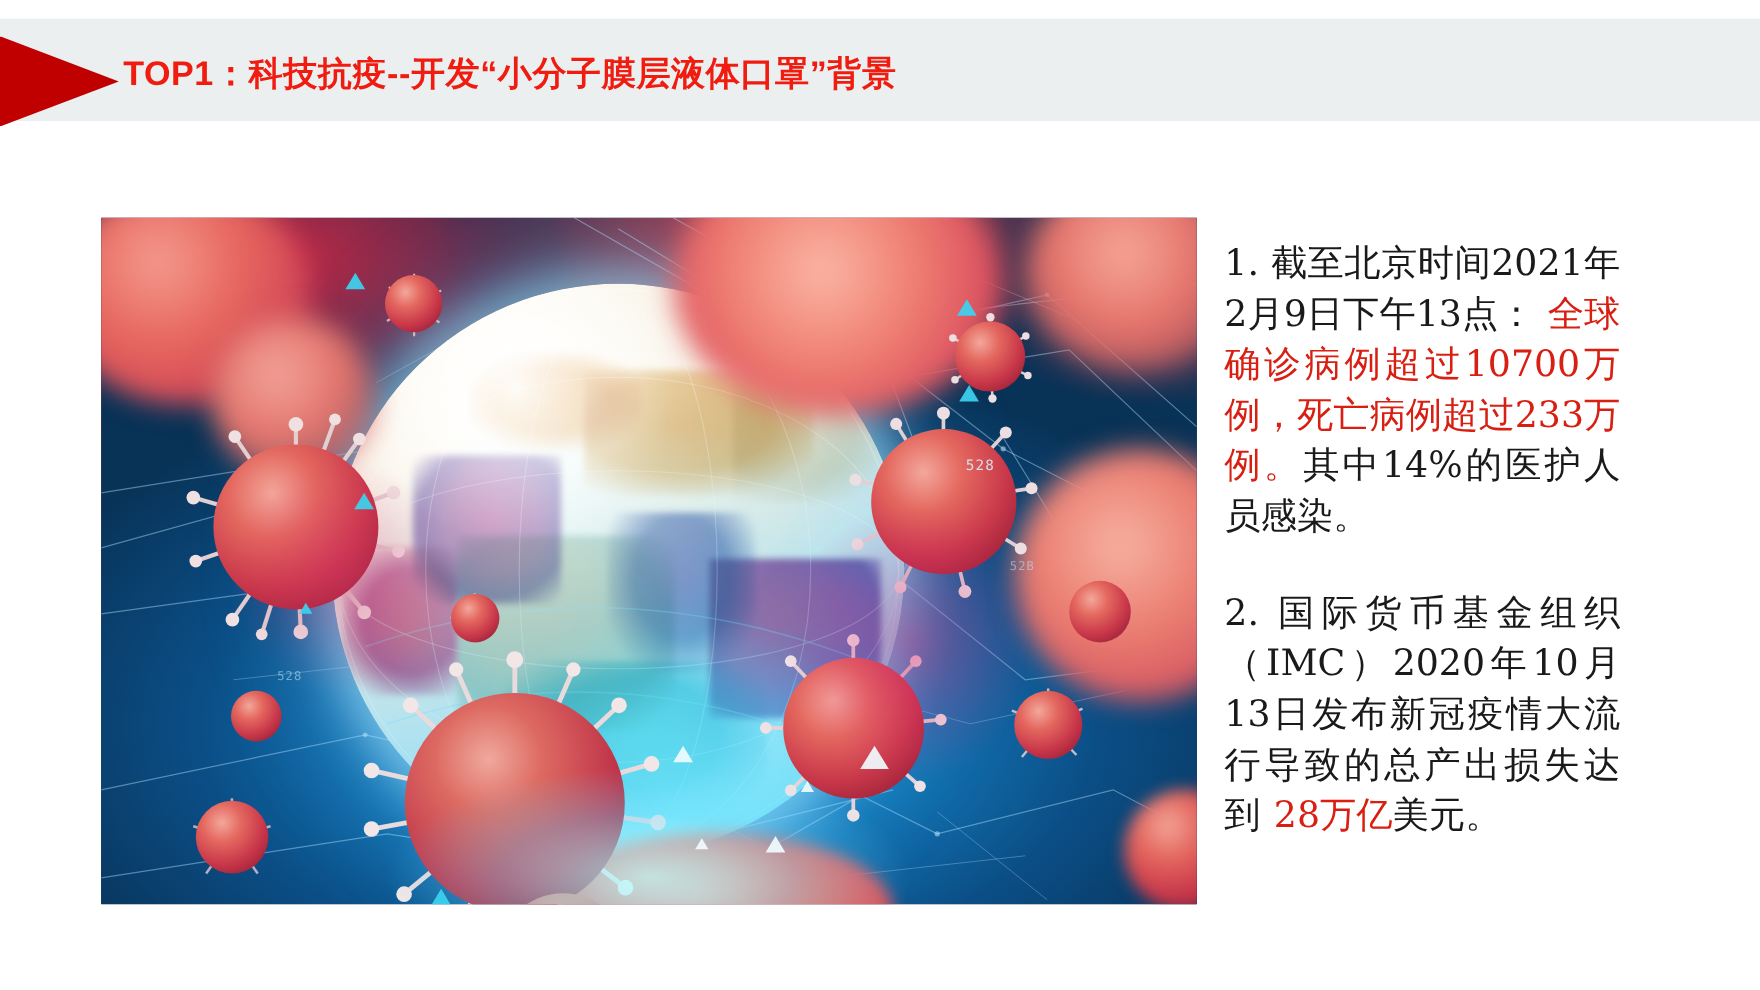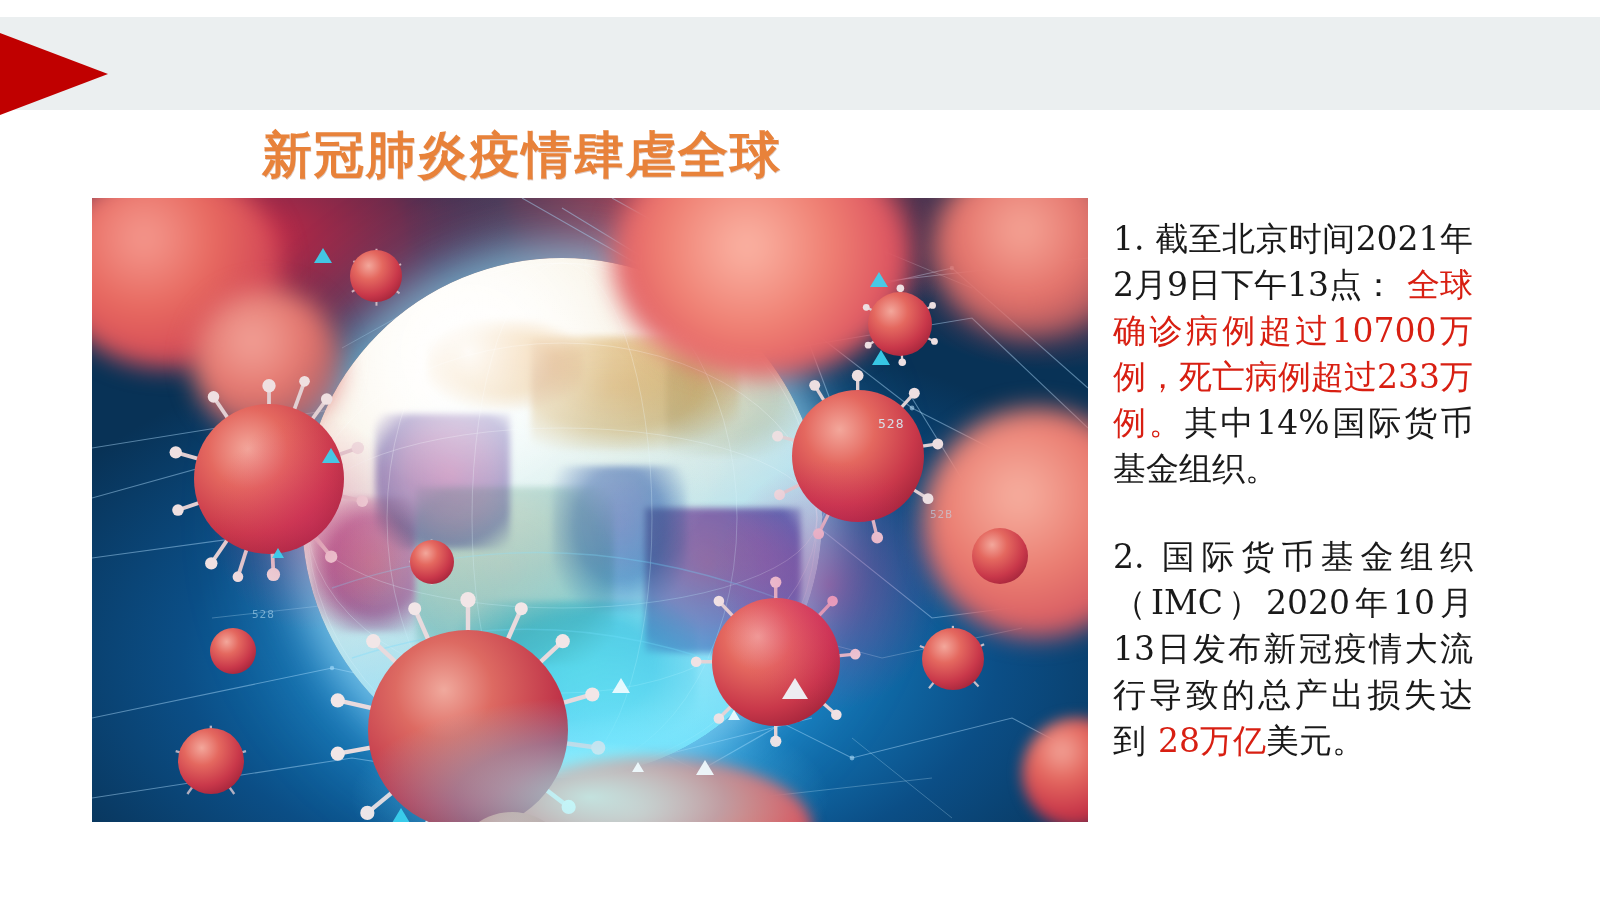--- a/index.html
+++ b/index.html
@@ -173,22 +173,22 @@
   .para.second { margin-top: 42px; }
   .hl { color: #d81f12; margin-left: 12px; }
 </style>
 </head>
 <body>
 
 <div id="slide">
 
   <div id="header-band"></div>
   <div id="header-arrow"></div>
-
-  <div id="slide-title">新冠肺炎疫情肆虐全球</div>
+  <div id="header-title">TOP1：科技抗疫--开发“小分子膜层液体口罩”背景</div>
+
 
   <div id="picture">
 
     <div class="layer" id="bg-base"></div>
     <div class="layer" id="bg-red-top"></div>
 
     <svg id="mesh" viewBox="0 0 996 624" preserveAspectRatio="none">
       <g stroke="rgba(180,225,255,0.45)" stroke-width="1.1" fill="none">
         <path d="M430 0 L640 120 L860 70 L996 190"></path>
         <path d="M470 10 L700 150 L880 120 L996 230"></path>
@@ -513,28 +513,28 @@
     <div class="tri" style="left:780px;top:152px;"></div>
     <div class="tri white lg" style="left:690px;top:480px;"></div>
     <div class="tri white" style="left:520px;top:480px;"></div>
     <div class="tri white sm" style="left:636px;top:512px;"></div>
     <div class="tri white" style="left:604px;top:562px;"></div>
     <div class="tri white sm" style="left:540px;top:564px;"></div>
     <div class="tri" style="left:300px;top:610px;"></div>
 
     <span class="marker-label" style="left:786px;top:218px;">528</span>
     <span class="marker-label dim" style="left:160px;top:410px;">528</span>
-    <span class="marker-label dim" style="left:826px;top:310px;margin-left:12px;">52B</span>
+    <span class="marker-label dim" style="left:826px;top:310px;">52B</span>
 
   </div>
 
   <div id="text-column">
 
     <div class="para">
-      <span>1. 截至北京时间2021年2月9日下午13点：</span><span class="hl">全球确诊病例超过10700万例，死亡病例超过233万例。</span><span>其中14%国际货币基金组织。</span>
+      <span>1. 截至北京时间2021年2月9日下午13点：</span><span class="hl">全球确诊病例超过10700万例，死亡病例超过233万例。</span><span>其中14%的医护人员感染。</span>
     </div>
 
     <div class="para second">
       <span>2. 国际货币基金组织（IMC）2020年10月13日发布新冠疫情大流行导致的总产出损失达到</span><span class="hl">28万亿</span><span>美元。</span>
     </div>
 
   </div>
 
 </div>
 

